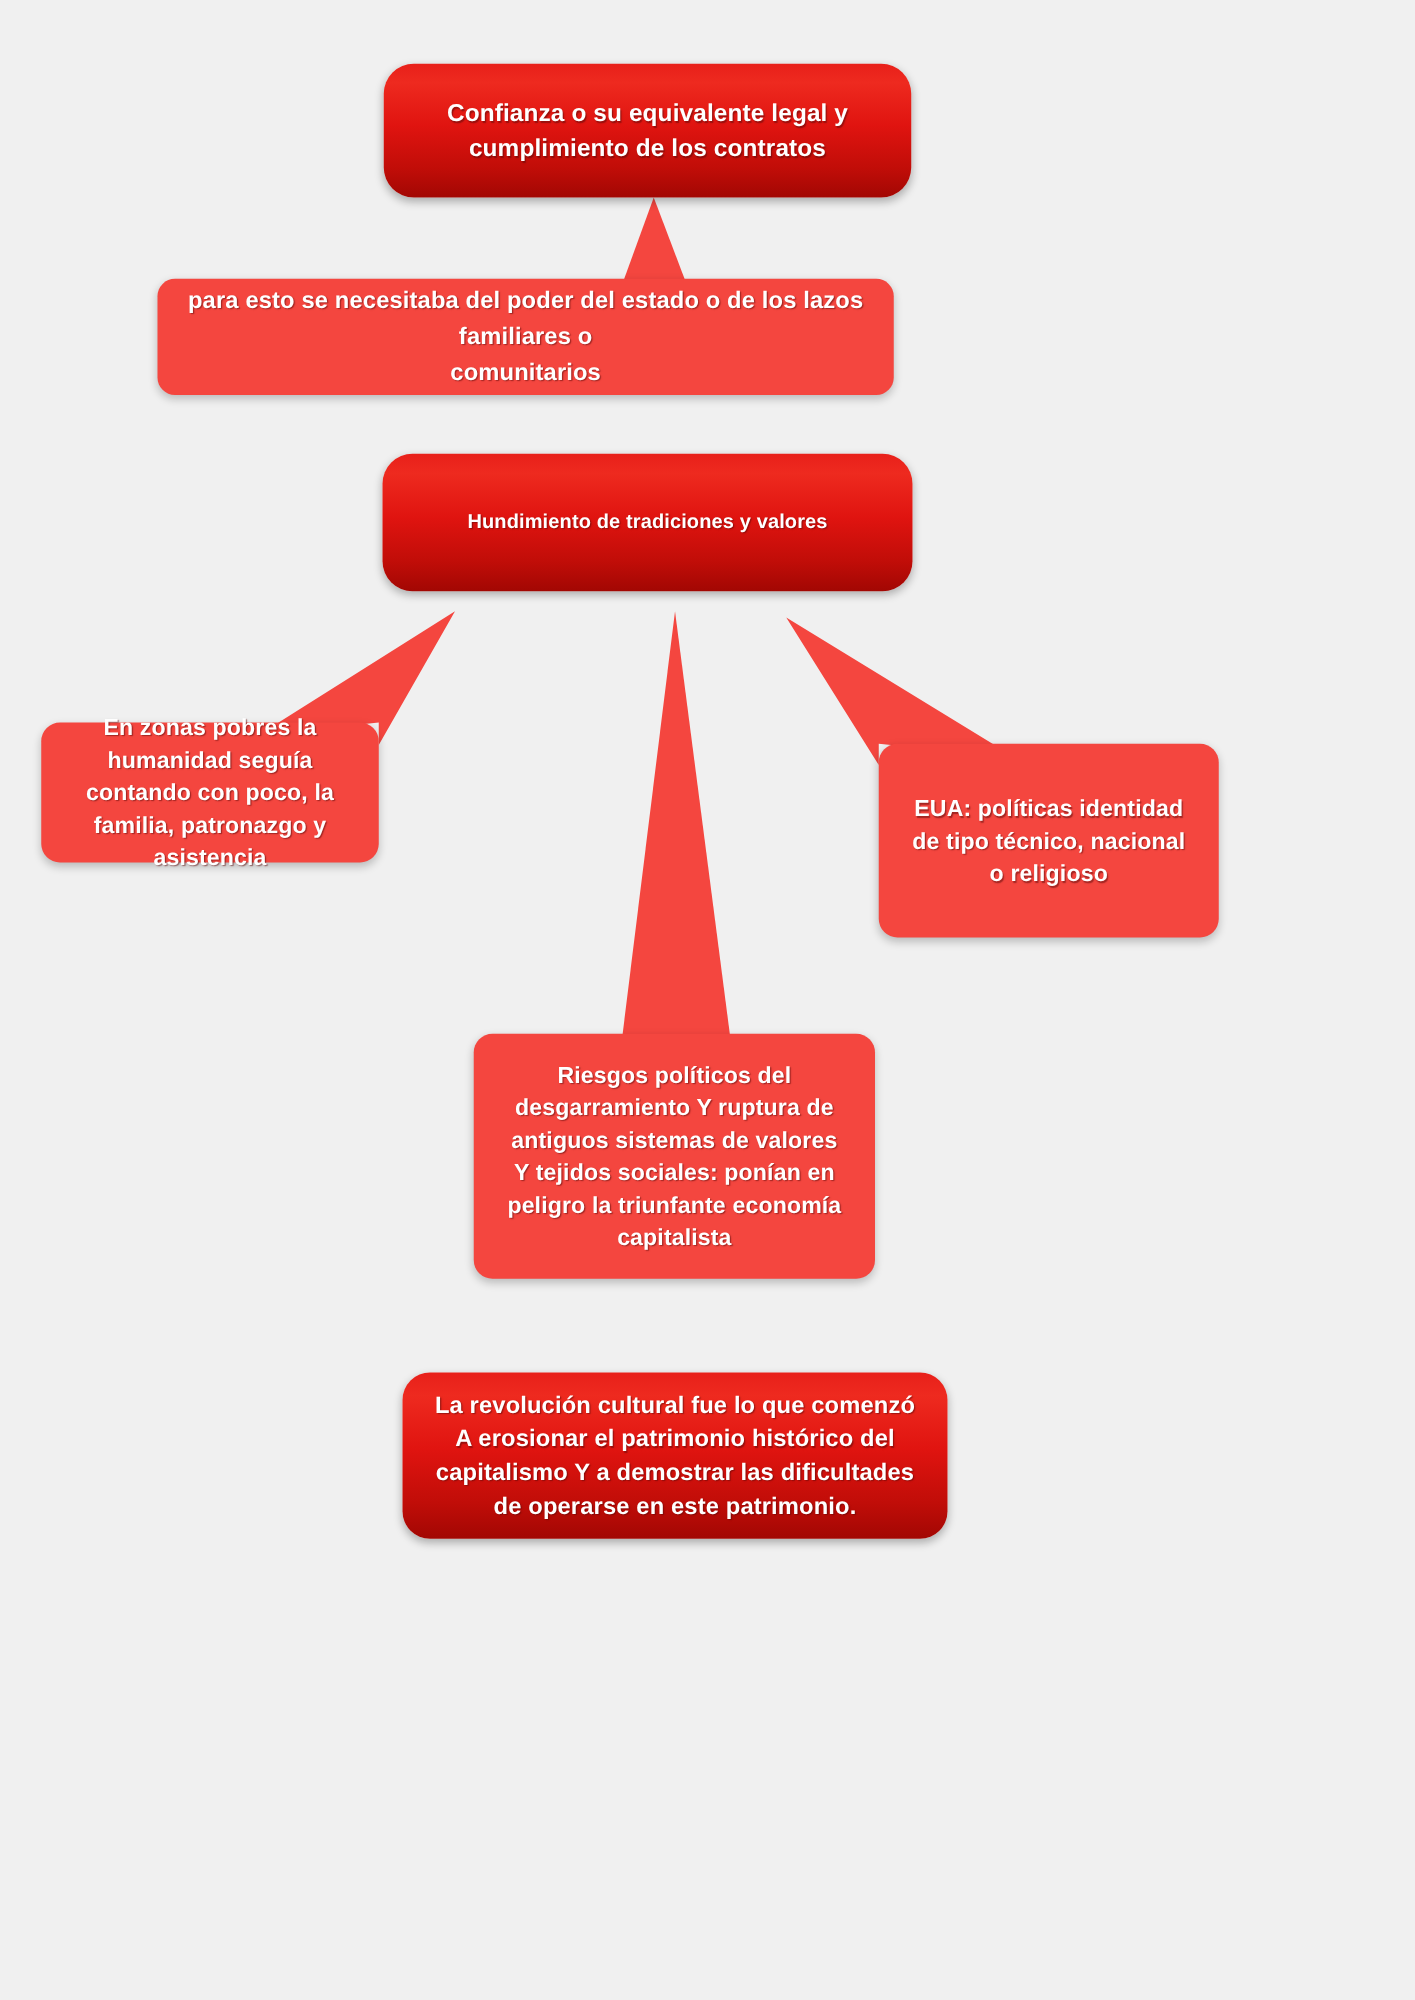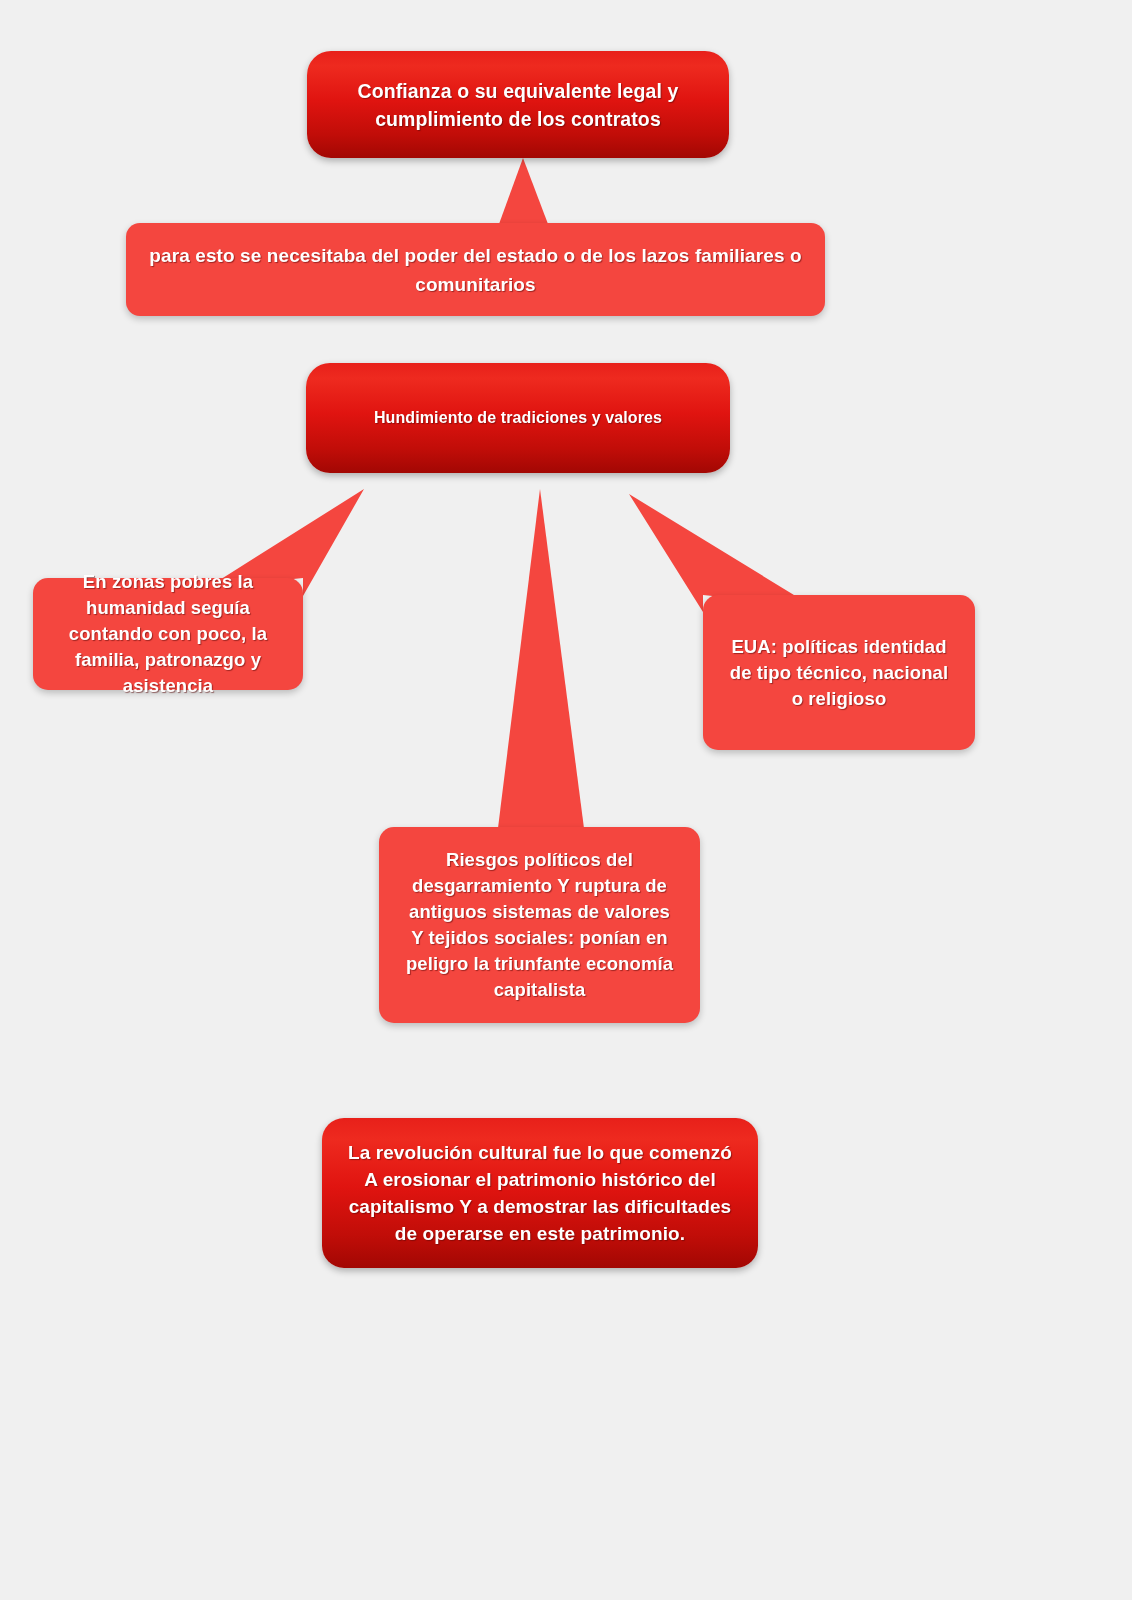--- a/index.html
+++ b/index.html
@@ -79,21 +79,21 @@
   #node-confianza {
     left: 307px;  top: 51px;
     width: 422px; height: 107px;
     font-size: 19.5px;
     line-height: 28px;
     border-radius: 24px;
   }
 
   #node-para-esto {
     left: 126px;  top: 223px;
-    width: 699px; height: 93px;
+    width: 589px; height: 93px;
     font-size: 19px;
     line-height: 29px;
     border-radius: 14px;
   }
 
   #node-hundimiento {
     left: 306px;  top: 363px;
     width: 424px; height: 110px;
     font-size: 16px;
     line-height: 28px;
@@ -119,25 +119,24 @@
   #node-riesgos {
     left: 379px;  top: 827px;
     width: 321px; height: 196px;
     font-size: 18.5px;
     line-height: 26px;
     border-radius: 15px;
   }
 
   #node-revolucion {
     left: 322px;  top: 1098px;
-    width: 436px; height: 150px;
+    width: 436px; height: 133px;
     font-size: 19px;
     line-height: 27px;
     border-radius: 22px;
-    margin-top: 20px;
   }
 </style>
 </head>
 <body>
 
 <div id="canvas">
 
   <svg id="connectors" viewBox="0 0 1132 1600">
 
     <polygon points="523,158 548,224 499,224" fill="#f4463f"></polygon>

